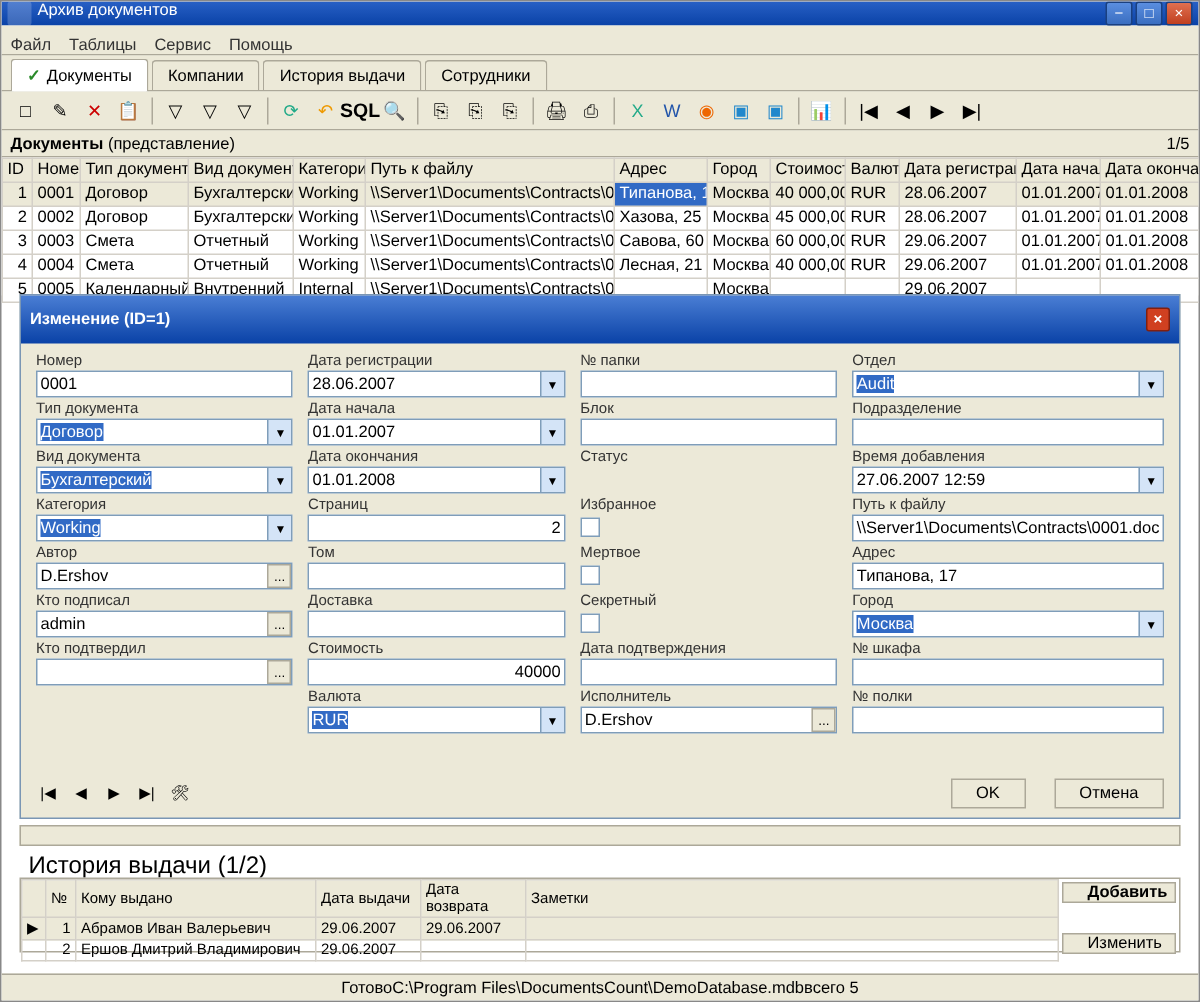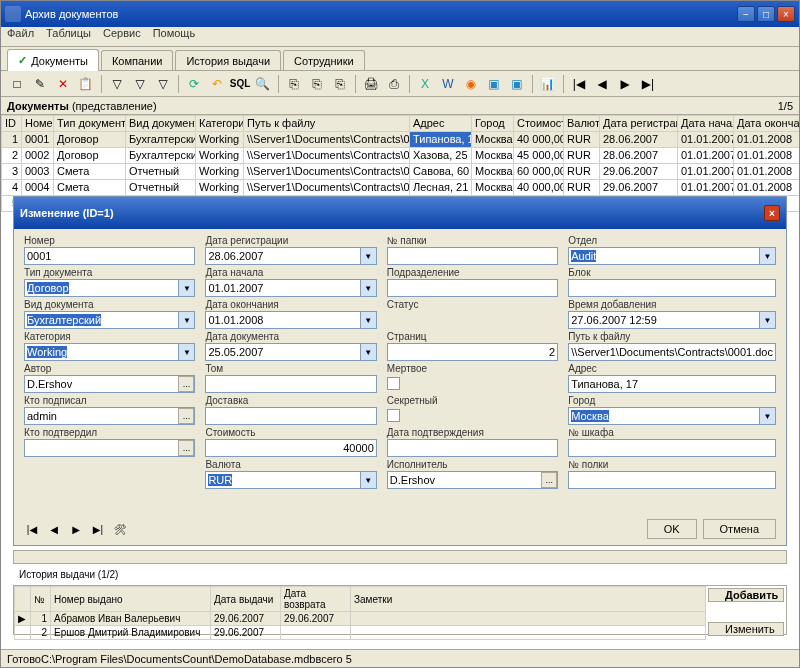--- a/index.html
+++ b/index.html
@@ -1,23 +1,23 @@
 <!DOCTYPE html>
 <html><head>
 <meta charset="utf-8">
 <style>
 *{box-sizing:border-box;margin:0;padding:0;font-family:Tahoma,Arial,sans-serif;font-size:11px}
 body{background:#fff;position:relative;width:800px;height:668px;overflow:hidden;border:1px solid #888}
-.titlebar{height:26px;background:linear-gradient(#2860c5,#0a42a7);color:#fff;display:flex;align-items:center;padding:0 4px}
+.titlebar{height:16px;background:linear-gradient(#2860c5,#0a42a7);color:#fff;display:flex;align-items:flex-start;padding:0 4px}
 .titlebar .icon{width:16px;height:16px;background:#fff3;border-radius:2px;margin-right:4px}
 .titlebar .title{flex:1}
 .winbtns{display:flex;gap:2px}
 .winbtn{width:18px;height:16px;background:linear-gradient(#5a8ee0,#3a6ec0);border:1px solid #1a4080;border-radius:2px;color:#fff;display:flex;align-items:center;justify-content:center;font-size:10px}
 .winbtn.close{background:linear-gradient(#e07050,#c04020)}
-.menubar{height:20px;background:#ece9d8;display:flex;align-items:flex-start;padding:0 6px;gap:12px;border-bottom:1px solid #aca899}
+.menubar{height:20px;background:#ece9d8;display:flex;align-items:flex-end;padding:0 6px;gap:12px;border-bottom:1px solid #aca899}
 .menuitem{color:#333;cursor:default}
 .tabbar{height:24px;background:#ece9d8;display:flex;align-items:flex-end;padding:2px 6px 0;border-bottom:1px solid #aca899}
 .tab{height:20px;padding:2px 10px;border:1px solid #aca899;border-bottom:none;background:#ece9d8;margin-right:2px;display:flex;align-items:center;gap:4px;border-radius:3px 3px 0 0}
 .tab.active{background:#fff;height:22px;position:relative;top:1px}
 .tab.active .check{color:#2a8a2a;font-weight:bold}
 .toolbar{height:26px;background:#ece9d8;display:flex;align-items:center;padding:0 6px;gap:3px;border-bottom:1px solid #aca899}
 .tbtn{width:20px;height:20px;display:flex;align-items:center;justify-content:center;border:1px solid transparent;cursor:default;font-size:12px}
 .tsep{width:1px;height:18px;background:#aca899;margin:0 2px}
 .gridheader{height:18px;background:#ece9d8;display:flex;align-items:center;padding:0 6px;border-bottom:1px solid #aca899;justify-content:space-between}
 .grid{height:92px;background:#fff}
@@ -36,33 +36,33 @@
 .txt{height:18px;border:1px solid #7f9db9;background:#fff;padding:0 2px;display:flex;align-items:center;position:relative}
 .txt.num{justify-content:flex-end}
 .txt .dd{position:absolute;right:0;top:0;width:16px;height:16px;background:#d4e4f7;border-left:1px solid #7f9db9;display:flex;align-items:center;justify-content:center;font-size:8px;color:#000}
 .txt .dd::after{content:"▼"}
 .txt .br{position:absolute;right:0;top:0;width:16px;height:16px;background:#ece9d8;border:1px solid #aca899;display:flex;align-items:center;justify-content:center;font-size:9px}
 .txt.sel span{background:#316ac5;color:#fff}
 .chk{width:13px;height:13px;border:1px solid #7f9db9;background:#fff;margin-top:2px}
 .panelnav{position:absolute;bottom:6px;left:10px;right:10px;display:flex;align-items:center;justify-content:space-between}
 .navbtns{display:flex;gap:6px}
 .navbtn{width:16px;height:16px;display:flex;align-items:center;justify-content:center;font-size:10px}
-.pbtns{display:flex;gap:6px}
+.pbtns{display:flex;gap:19px}
 .btn{height:20px;padding:0 16px;border:1px solid #aca899;background:#ece9d8;display:flex;align-items:center}
 .scroll{position:absolute;left:12px;top:549px;right:12px;height:14px;background:#ece9d8;border:1px solid #aca899}
-.subtitle{position:absolute;left:18px;top:568px;font-size:10px}
+.subtitle{position:absolute;left:18px;top:568px;font-size:16px}
 .subgrid{position:absolute;left:12px;top:584px;right:12px;height:50px;background:#fff;border:1px solid #aca899;display:flex}
 .subtable{flex:1}
 .subtable table{width:100%;border-collapse:collapse}
 .subtable th,.subtable td{border:1px solid #d4d0c8;padding:1px 3px;text-align:left;height:14px;font-size:10px}
 .subtable th{background:#ece9d8;font-weight:normal}
 .subtable .sel td{background:#ece9d8}
 .subtable .num{text-align:right}
 .sidebtns{width:80px;display:flex;flex-direction:column;gap:20px;padding:2px}
-.statusbar{position:absolute;bottom:0;left:0;right:0;height:18px;background:#ece9d8;border-top:1px solid #aca899;display:flex;align-items:center;justify-content:flex-start;padding:0 6px}
+.statusbar{position:absolute;bottom:0;left:0;right:0;height:18px;background:#ece9d8;border-top:1px solid #aca899;display:flex;align-items:center;justify-content:center;padding:0 6px}
 </style>
 </head>
 <body>
 
 <div class="titlebar">
   <div class="icon"></div>
   <div class="title">Архив документов</div>
   <div class="winbtns">
     <div class="winbtn">−</div>
     <div class="winbtn">□</div>
@@ -98,21 +98,21 @@
   <div class="tbtn">✎</div>
   <div class="tbtn" style="color:#c00">✕</div>
   <div class="tbtn">📋</div>
   <div class="tsep"></div>
   <div class="tbtn">▽</div>
   <div class="tbtn">▽</div>
   <div class="tbtn">▽</div>
   <div class="tsep"></div>
   <div class="tbtn" style="color:#2a8">⟳</div>
   <div class="tbtn" style="color:#e90">↶</div>
-  <div class="tbtn" style="font-size:10px;font-weight:bold">SQL</div>
+  <div class="tbtn" style="font-size:13px;font-weight:bold">SQL</div>
   <div class="tbtn">🔍</div>
   <div class="tsep"></div>
   <div class="tbtn">⎘</div>
   <div class="tbtn">⎘</div>
   <div class="tbtn">⎘</div>
   <div class="tsep"></div>
   <div class="tbtn">🖨</div>
   <div class="tbtn">⎙</div>
   <div class="tsep"></div>
   <div class="tbtn" style="color:#2a8">X</div>
@@ -288,27 +288,27 @@
         </div>
       </div>
       <div class="fld">
         <label>Дата начала</label>
         <div class="txt">
           <span>01.01.2007</span>
           <div class="dd"></div>
         </div>
       </div>
       <div class="fld">
+        <label>Блок</label>
+        <div class="txt">
+          <span></span>
+        </div>
+      </div>
+      <div class="fld">
         <label>Подразделение</label>
-        <div class="txt">
-          <span></span>
-        </div>
-      </div>
-      <div class="fld">
-        <label>Блок</label>
         <div class="txt">
           <span></span>
         </div>
       </div>
       <div class="fld">
         <label>Вид документа</label>
         <div class="txt sel">
           <span>Бухгалтерский</span>
           <div class="dd"></div>
         </div>
@@ -331,31 +331,28 @@
         </div>
       </div>
       <div class="fld">
         <label>Категория</label>
         <div class="txt sel">
           <span>Working</span>
           <div class="dd"></div>
         </div>
       </div>
       <div class="fld">
-        <label>Дата документа</label>
-        <div class="txt">
-          <span>25.05.2007</span>
-          <div class="dd"></div>
-        </div>
-      </div>
-      <div class="fld">
         <label>Страниц</label>
         <div class="txt num">
           <span>2</span>
         </div>
+      </div>
+      <div class="fld">
+        <label>Избранное</label>
+        <div class="chk"></div>
       </div>
       <div class="fld">
         <label>Путь к файлу</label>
         <div class="txt">
           <span>\\Server1\Documents\Contracts\0001.doc</span>
         </div>
       </div>
       <div class="fld">
         <label>Автор</label>
         <div class="txt">
@@ -477,21 +474,21 @@
           <col style="width:20px">
           <col style="width:160px">
           <col style="width:70px">
           <col style="width:70px">
           <col>
         </colgroup>
     <thead>
           <tr id="subhead">
             <th></th>
             <th>№</th>
-            <th>Номер выдано</th>
+            <th>Кому выдано</th>
             <th>Дата выдачи</th>
             <th>Дата возврата</th>
             <th>Заметки</th>
           </tr>
         </thead>
     <tbody id="subbody">
           <tr class="sel">
             <td>▶</td>
             <td class="num">1</td>
             <td>Абрамов Иван Валерьевич</td>

